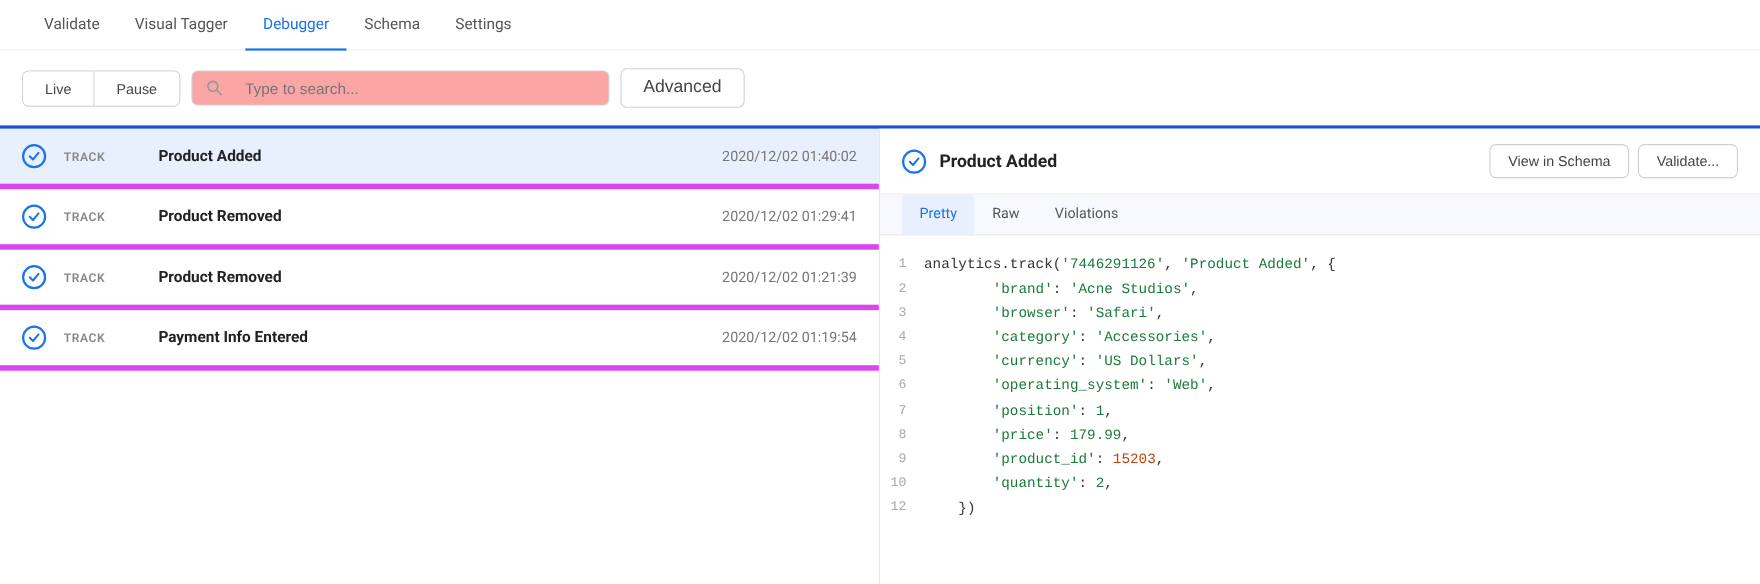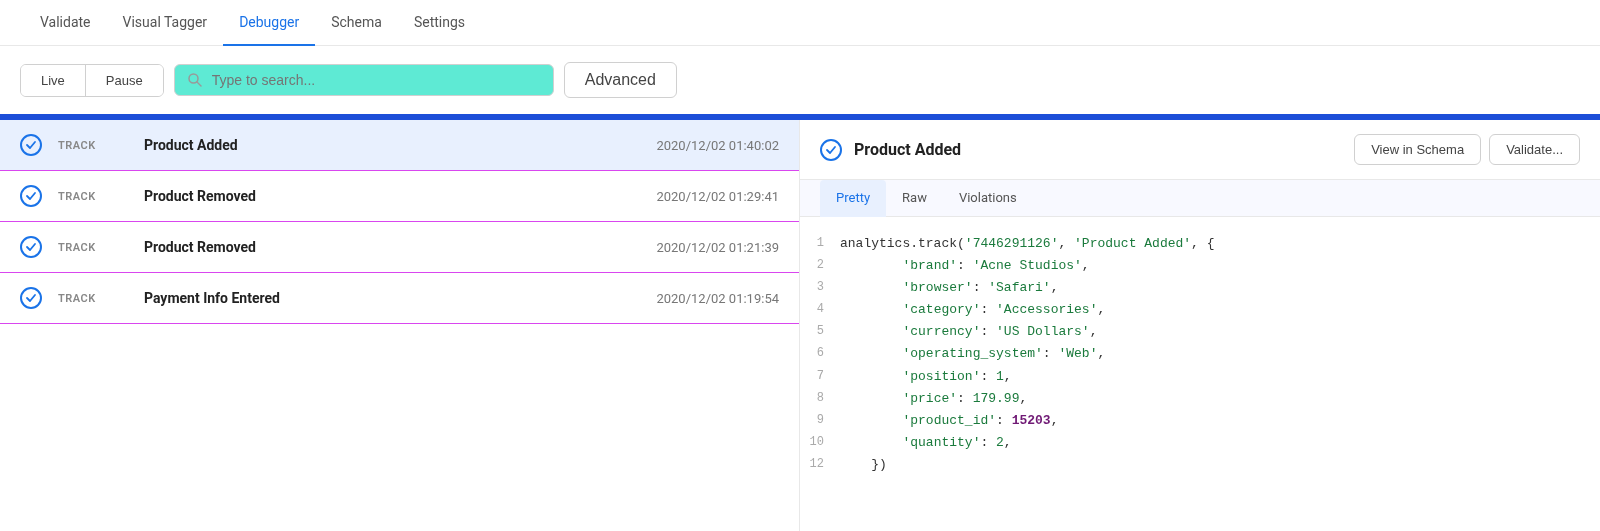--- a/index.html
+++ b/index.html
@@ -28,21 +28,21 @@
       font-weight: 400;
     }
 
     
     .toolbar {
       display: flex;
       align-items: center;
       padding: 16px 20px;
       gap: 10px;
       background: #fff;
-      border-bottom: 6px solid #1d4ed8;
+      border-bottom: 3px solid #1d4ed8;
     }
     .btn-group {
       display: flex;
       border: 1px solid #d0d0d0;
       border-radius: 6px;
       overflow: hidden;
     }
     .btn-group-item {
       padding: 8px 20px;
       background: #fff;
@@ -54,22 +54,22 @@
     .btn-group-item:first-child { border-right: 1px solid #d0d0d0; }
 
     .search-box {
       display: flex;
       align-items: center;
       border: 1px solid #d0d0d0;
       border-radius: 6px;
       padding: 7px 12px;
       flex: 1;
       max-width: 380px;
-      gap: 9px;
-      background: #5eead4;
+      gap: 20px;
+      background: #fca5a5;
     }
     .search-box input {
       border: none;
       outline: none;
       font-size: 14px;
       color: #666;
       width: 100%;
       background: transparent;
     }
     .search-icon-svg { color: #999; flex-shrink: 0; }
@@ -95,21 +95,21 @@
       width: 800px;
       flex-shrink: 0;
       border-right: 1px solid #e8e8e8;
       overflow-y: auto;
     }
 
     .event-row {
       display: flex;
       align-items: center;
       padding: 14px 20px;
-      border-bottom: 1px solid #d946ef;
+      border-bottom: 5px solid #d946ef;
       cursor: pointer;
       gap: 16px;
     }
     .event-row.selected { background: #e8f0fe; }
 
     .event-type {
       font-size: 11px;
       font-weight: 600;
       color: #888;
       letter-spacing: 0.5px;
@@ -353,21 +353,21 @@
         <div class="code-line">
           <span class="line-num">7</span>
           <span class="line-content"><span style="color: rgb(51, 51, 51);">        </span><span style="color: rgb(26, 122, 60);">'position'</span><span style="color: rgb(51, 51, 51);">: </span><span style="color: rgb(26, 122, 60);">1</span><span style="color: rgb(51, 51, 51);">,</span></span>
         </div>
         <div class="code-line">
           <span class="line-num">8</span>
           <span class="line-content"><span style="color: rgb(51, 51, 51);">        </span><span style="color: rgb(26, 122, 60);">'price'</span><span style="color: rgb(51, 51, 51);">: </span><span style="color: rgb(26, 122, 60);">179.99</span><span style="color: rgb(51, 51, 51);">,</span></span>
         </div>
         <div class="code-line">
           <span class="line-num">9</span>
-          <span class="line-content"><span style="color: rgb(51, 51, 51);">        </span><span style="color: rgb(26, 122, 60);">'product_id'</span><span style="color: rgb(51, 51, 51);">: </span><span style="color: #701a75; font-weight: bold;">15203</span><span style="color: rgb(51, 51, 51);">,</span></span>
+          <span class="line-content"><span style="color: rgb(51, 51, 51);">        </span><span style="color: rgb(26, 122, 60);">'product_id'</span><span style="color: rgb(51, 51, 51);">: </span><span style="color: #c2410c;">15203</span><span style="color: rgb(51, 51, 51);">,</span></span>
         </div>
         <div class="code-line">
           <span class="line-num">10</span>
           <span class="line-content"><span style="color: rgb(51, 51, 51);">        </span><span style="color: rgb(26, 122, 60);">'quantity'</span><span style="color: rgb(51, 51, 51);">: </span><span style="color: rgb(26, 122, 60);">2</span><span style="color: rgb(51, 51, 51);">,</span></span>
         </div>
         <div class="code-line">
           <span class="line-num">12</span>
           <span class="line-content"><span style="color: rgb(51, 51, 51);">    })</span></span>
         </div>
       </div>

